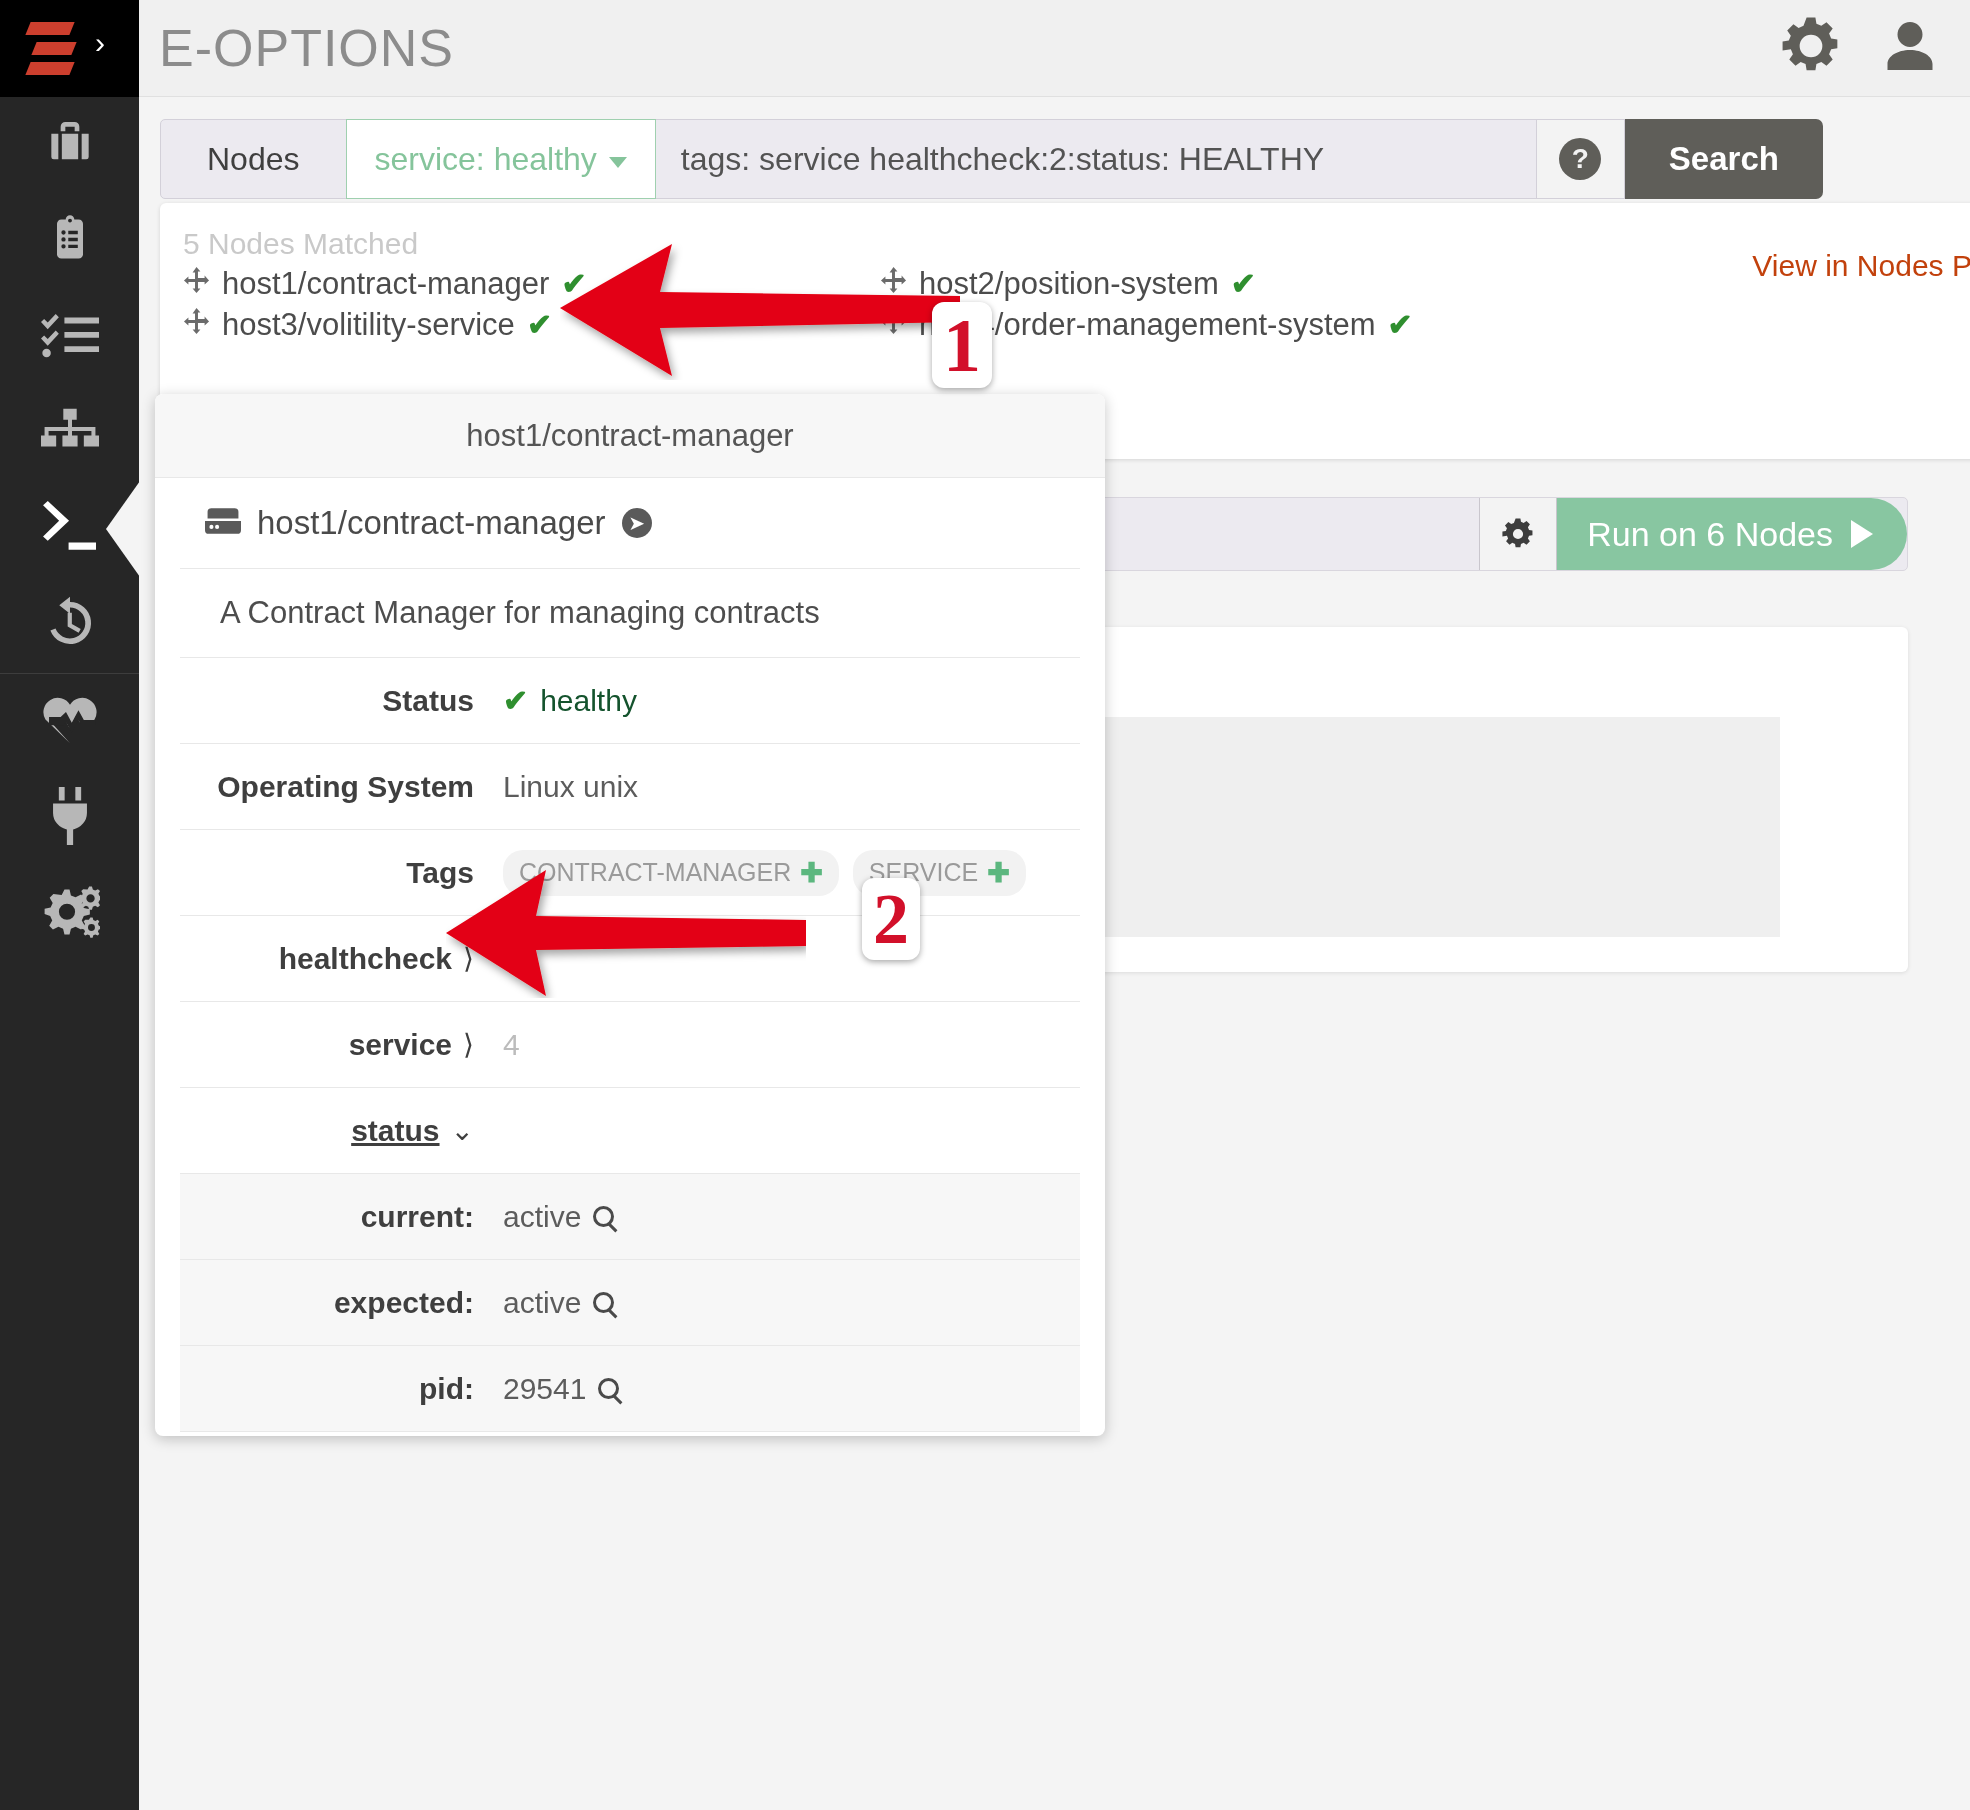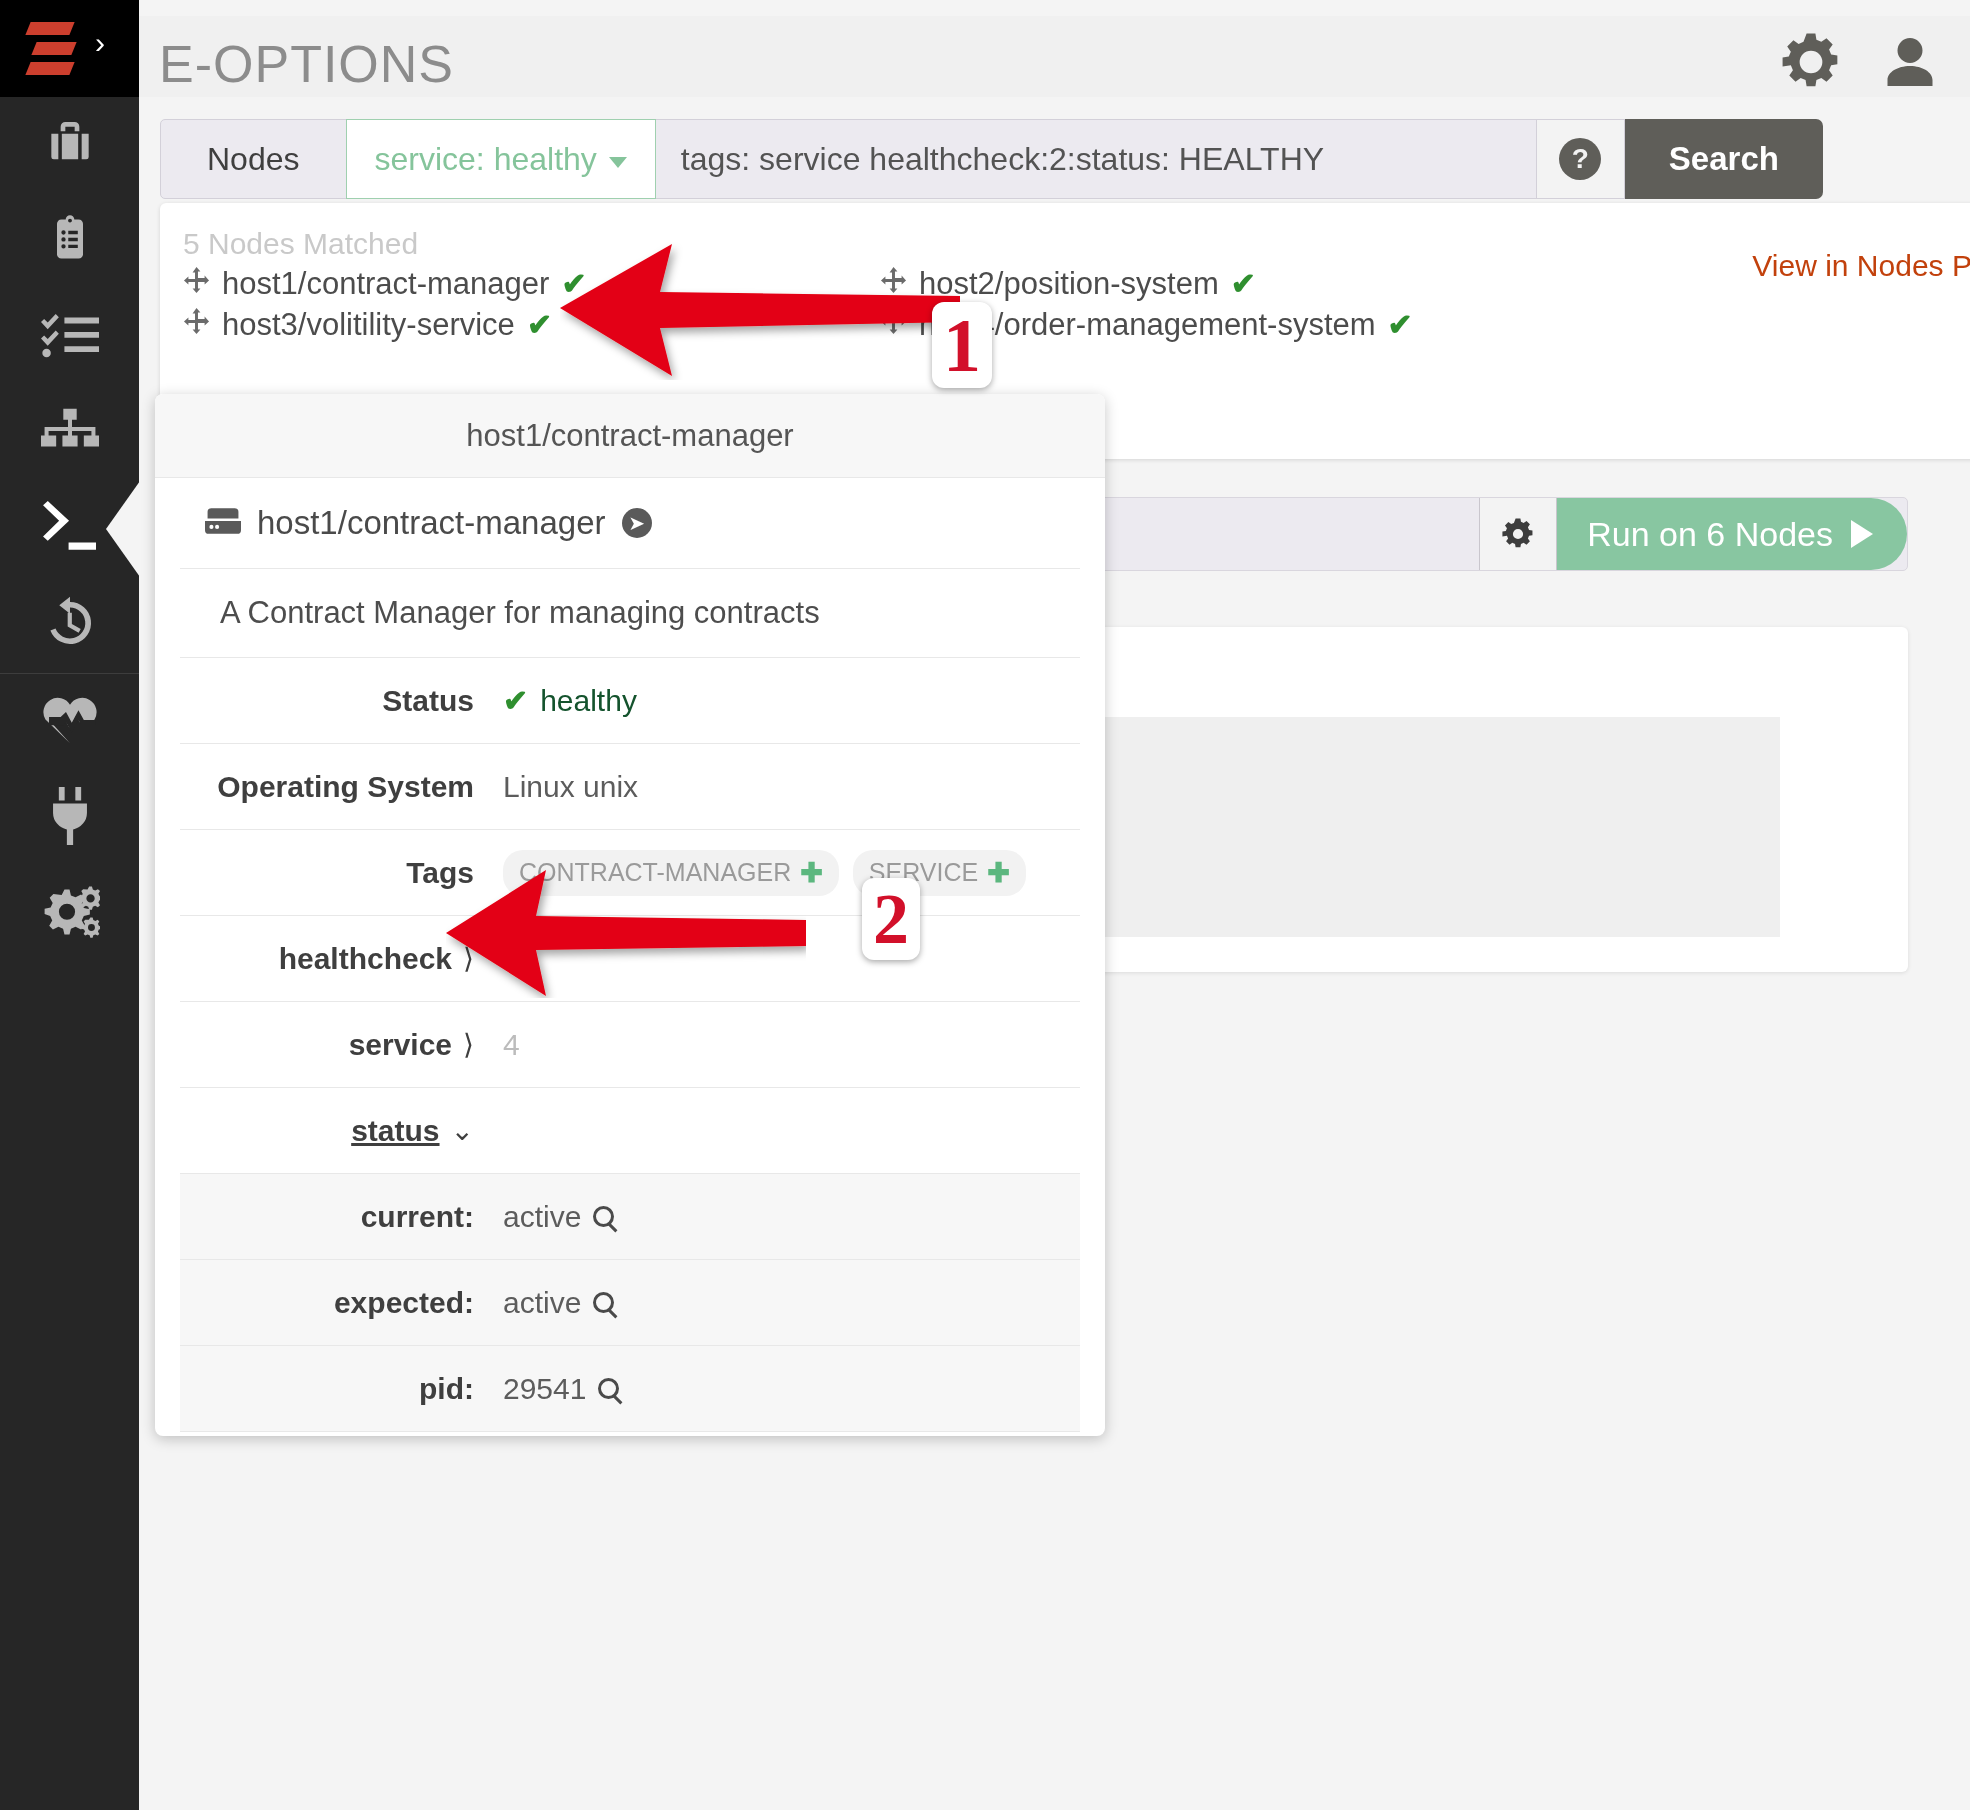--- a/index.html
+++ b/index.html
@@ -45,21 +45,21 @@
     border-right: 34px solid #f4f4f4;
   }
   .sb-divider {
     width: 139px; height: 1px; background: #3d3d3d;
   }
 
   
   .topbar {
     position: absolute; left: 139px; top: 0; width: 1831px; height: 97px;
     background: #f0f0f0; border-bottom: 1px solid #e0e0e0;
-    display: flex; align-items: center; margin-top: 16px;
+    display: flex; align-items: center;
   }
   .app-title {
     margin-left: 20px; font-size: 52px; color: #8c8c8c; letter-spacing: 1px;
     font-weight: 400;
   }
   .topbar-right {
     margin-left: auto; display: flex; align-items: center; gap: 38px;
     margin-right: 30px;
   }
   .topbar-right svg { fill: #5f5e59; }

